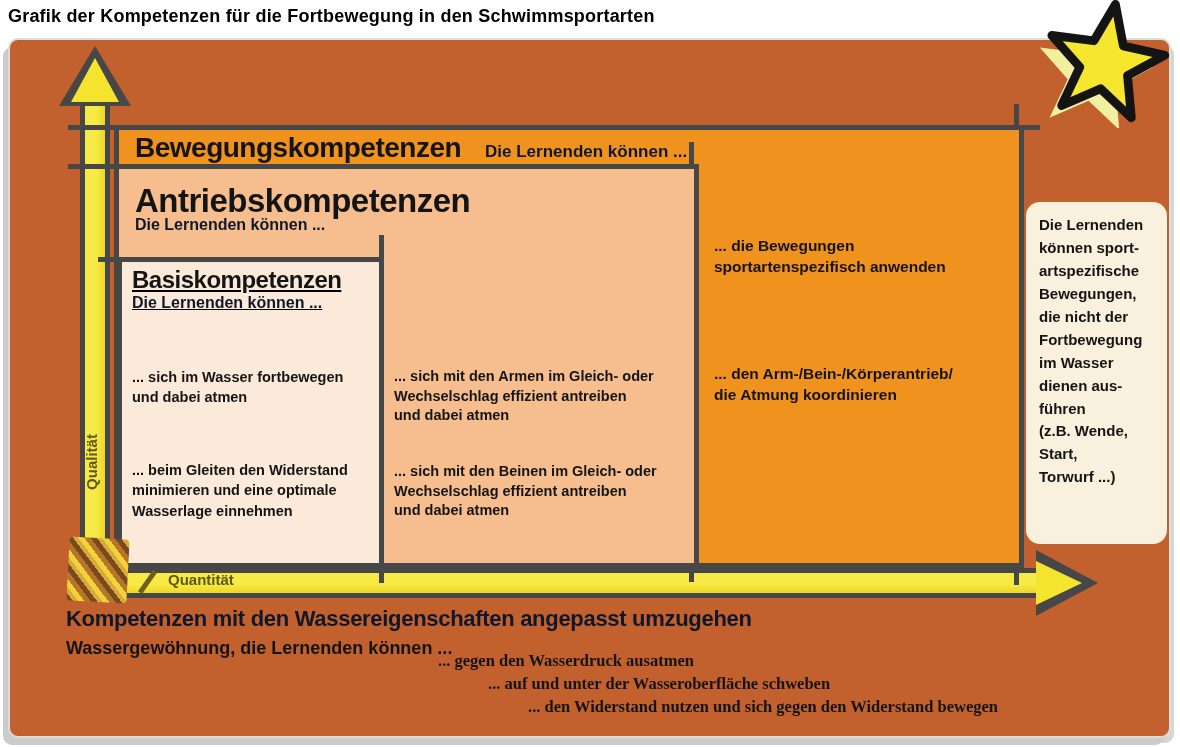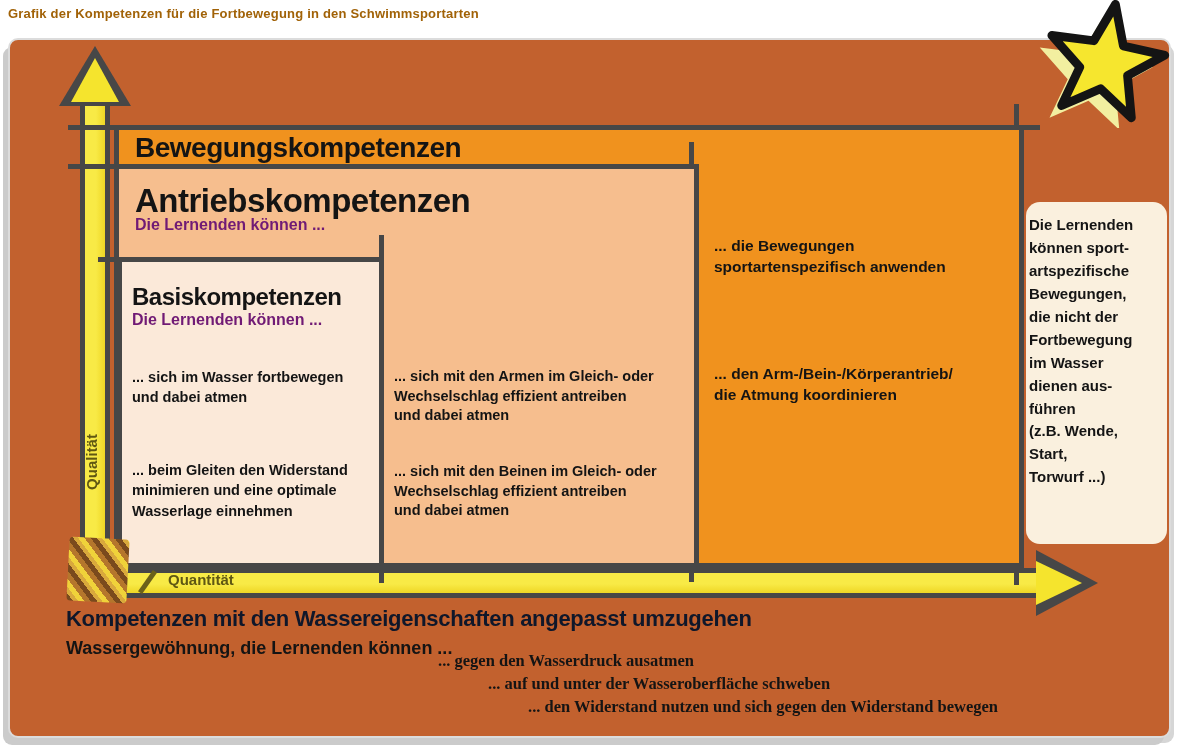--- a/index.html
+++ b/index.html
@@ -1,21 +1,21 @@
 <!DOCTYPE html>
 <html><head>
 <meta charset="utf-8">
 <style>
   * { margin: 0; padding: 0; box-sizing: border-box; }
   html, body { width: 1180px; height: 747px; background: #ffffff; overflow: hidden; }
   body { position: relative; font-family: "Liberation Sans", sans-serif; }
 
   .page-title {
     position: absolute; left: 8px; top: 6px;
-    font-size: 13px; font-weight: bold; color: #a16207; letter-spacing: 0.2px;
+    font-size: 18px; font-weight: bold; color: #000000; letter-spacing: 0.2px;
   }
 
   .panel {
     position: absolute; left: 8px; top: 38px; width: 1163px; height: 700px;
     background: #C2612E; border-radius: 10px;
     border: 2px solid #dcdcdc;
     box-shadow: -6px 8px 0 -1px #cbcbcb, 4px 6px 0 -1px #d6d6d6;
   }
   .panel > * { position: absolute; }
 
@@ -70,45 +70,45 @@
     background: repeating-linear-gradient(50deg, #7a4a1d 0 5px, #d9a93c 5px 9px, #f0d23a 9px 14px, #b5762c 14px 19px);
     z-index: 3; border-radius: 4px; transform: rotate(3deg);
   }
 
   
   .box { border: 5px solid #474747; z-index: 2; }
   .box-bewegung { left: 104px; top: 85px;  width: 910px; height: 443px; background: #F0921E; }
   .box-antrieb  { left: 104px; top: 124px; width: 585px; height: 404px; background: #F6BE8E; }
   .box-basis    { left: 107px; top: 217px; width: 267px; height: 311px; background: #FBE9D9; }
 
-  .box-header-row { display: flex; align-items: baseline; gap: 24px; padding: 1px 0 0 16px; flex-direction: column; }
+  .box-header-row { display: flex; align-items: baseline; gap: 24px; padding: 1px 0 0 16px; }
   .box-title { font-weight: bold; color: #141414; letter-spacing: -0.5px; }
   .box-bewegung .box-title { font-size: 28px; line-height: 33px; }
   .box-antrieb  .box-title { font-size: 33px; line-height: 31px; }
   .box-basis    .box-title { font-size: 24px; line-height: 28px; }
-  .box-subtitle { font-size: 17px; font-weight: bold; color: #701a75; }
+  .box-subtitle { font-size: 17px; font-weight: bold; color: #0f172a; }
   .box-antrieb .hdr { padding: 16px 0 0 16px; }
-  .box-basis  .hdr { padding: 21px 0 0 10px; }
+  .box-basis  .hdr { padding: 4px 0 0 10px; text-decoration: underline; }
   .box-antrieb .box-subtitle, .box-basis .box-subtitle { font-size: 16px; }
 
   .item {
     position: absolute; font-weight: bold; color: #141414;
     white-space: pre-line; line-height: 1.35; z-index: 3;
   }
   .mid-item   { left: 384px; width: 306px; font-size: 14.5px; }
   .right-item { left: 704px; width: 306px; font-size: 15.5px; }
   .basis-item { left: 10px;  width: 252px; font-size: 14.5px; position: absolute; font-weight: bold; color:#141414; white-space: pre-line; line-height: 1.4; }
 
   
   .tick { background: #474747; z-index: 3; }
 
   
   .side-note {
     left: 1016px; top: 162px; width: 141px; height: 342px;
-    background: #FAF0DE; border-radius: 14px; padding: 12px 3px;
+    background: #FAF0DE; border-radius: 14px; padding: 12px 13px;
     font-size: 15px; font-weight: bold; color: #141414;
     line-height: 1.53; white-space: pre-line; z-index: 3;
   }
 
   
   .bottom-title    { left: 56px; top: 566px; font-size: 22px; font-weight: bold; color: #0f172a; letter-spacing: -0.3px; z-index: 3; }
   .bottom-subtitle { left: 56px; top: 598px; font-size: 18px; font-weight: bold; color: #141414; z-index: 3; }
   .bottom-item { position: absolute; font-size: 16.5px; font-weight: bold; color: #141414; z-index: 3; font-family: Liberation Serif, serif; }
   .bottom-item-0 { left: 428px; top: 611px; }
   .bottom-item-1 { left: 478px; top: 634px; }

